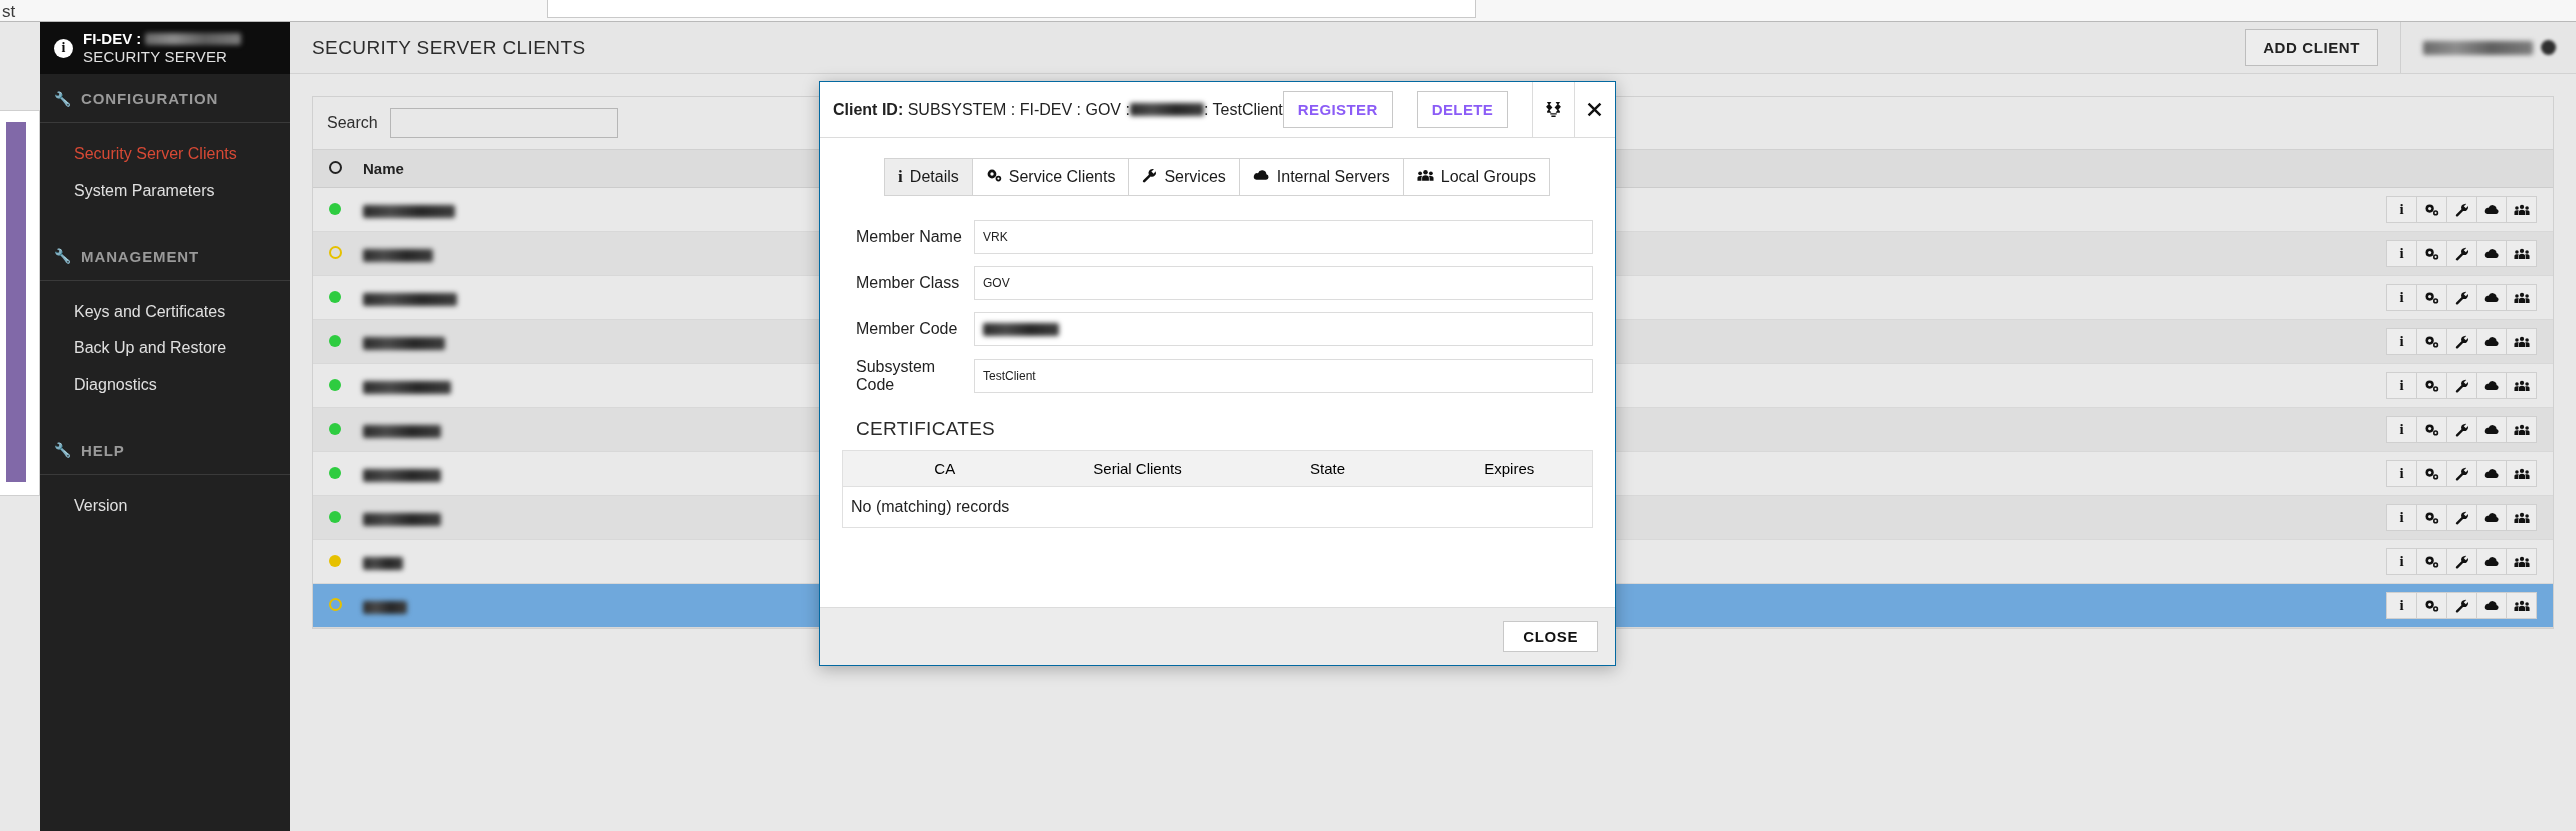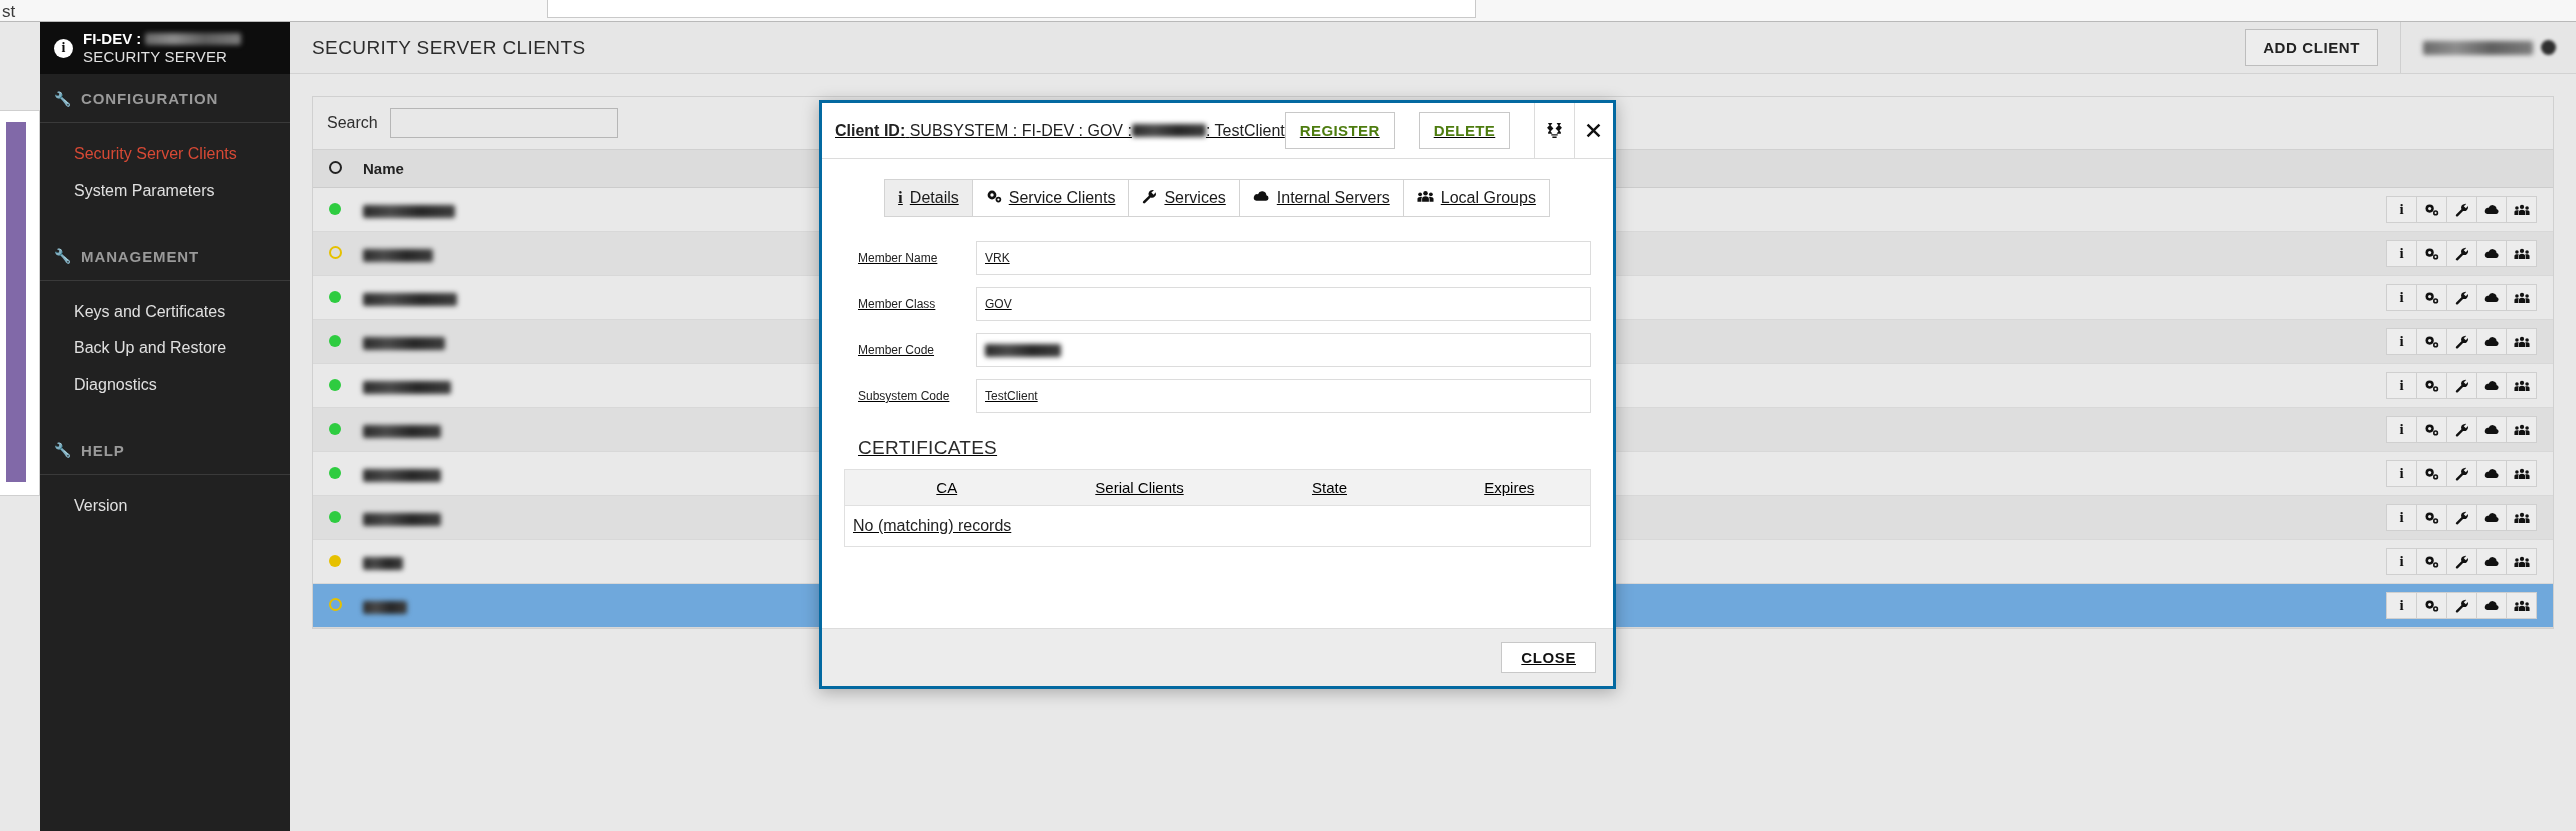--- a/index.html
+++ b/index.html
@@ -137,54 +137,53 @@
   .act-btn {
     width: 31px; height: 27px; border: 1px solid #cfcfcf; background: #ededed;
     display: flex; align-items: center; justify-content: center;
     margin-left: -1px; cursor: pointer; color: #111;
   }
   .act-btn svg { display: block; }
 
   
   .modal-backdrop { position: absolute; inset: 0; background: transparent; }
   .modal {
-    position: absolute; left: 819px; top: 100px; width: 797px;
-    background: #ffffff; border: 3px solid #0369a1;
+    position: absolute; left: 819px; top: 81px; width: 797px;
+    background: #ffffff; border: 1px solid #0369a1;
     box-shadow: 0 3px 16px rgba(0,0,0,.28);
-    text-decoration: underline;
   }
   .modal-head {
     display: flex; align-items: stretch; border-bottom: 1px solid #dcdcdc;
     height: 56px;
   }
   .modal-title {
     display: flex; align-items: center; gap: 0px; flex: 1;
     padding-left: 13px; font-size: 16px; color: #222; white-space: nowrap;
   }
   .modal-title b { font-weight: bold; }
   .mh-btn {
     align-self: center; border: 1px solid #c8c8c8; background: #fff;
     font-size: 15px; font-weight: bold; letter-spacing: 0.4px;
-    padding: 9px 14px; cursor: pointer; margin-right: 24px; color: #4d7c0f;
+    padding: 9px 14px; cursor: pointer; margin-right: 24px; color: #8b5cf6;
     font-family: "Liberation Sans", sans-serif;
   }
   .mh-icon {
     width: 52px; display: flex; align-items: center; justify-content: center;
     border-left: 1px solid #dcdcdc; cursor: pointer; font-size: 19px; color: #111;
   }
   .modal-body { padding: 20px 22px 0 22px; min-height: 469px; }
   .tabs { display: flex; justify-content: center; margin-bottom: 24px; }
   .tab {
     border: 1px solid #d3d3d3; background: #ffffff; padding: 8px 13px;
     font-size: 16px; color: #1a1a1a; margin-left: -1px; cursor: pointer;
     display: flex; align-items: center; gap: 7px; white-space: nowrap;
   }
   .tab.active { background: #ededed; }
   .form-row { display: flex; align-items: center; margin-bottom: 12px; }
-  .form-label { width: 132px; font-size: 12px; color: #222; padding-left: 14px; }
+  .form-label { width: 132px; font-size: 16px; color: #222; padding-left: 14px; }
   .form-input {
     flex: 1; height: 34px; border: 1px solid #dcdcdc; background: #fff;
     font-size: 12px; padding: 0 8px; color: #222;
     font-family: "Liberation Sans", sans-serif;
     display: flex; align-items: center;
   }
   .section-title {
     font-size: 19px; color: #2a2a2a; letter-spacing: 0.3px;
     padding: 12px 0 10px 14px;
   }

